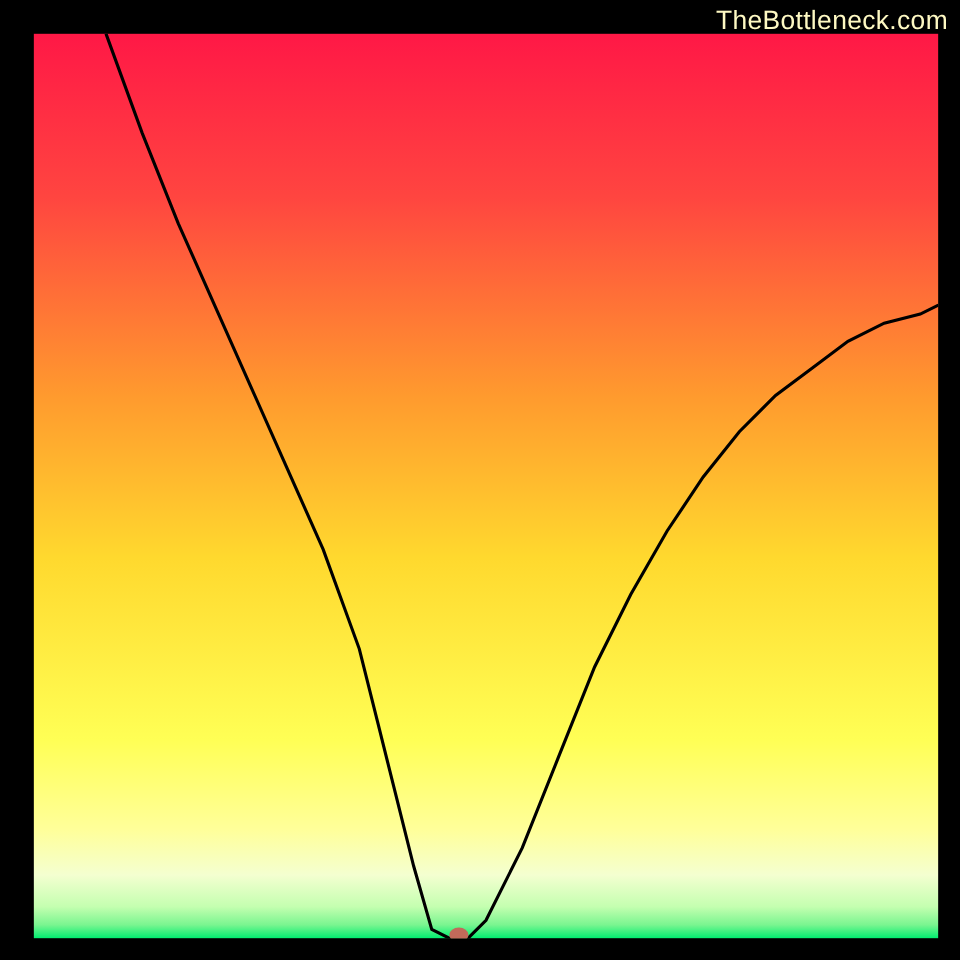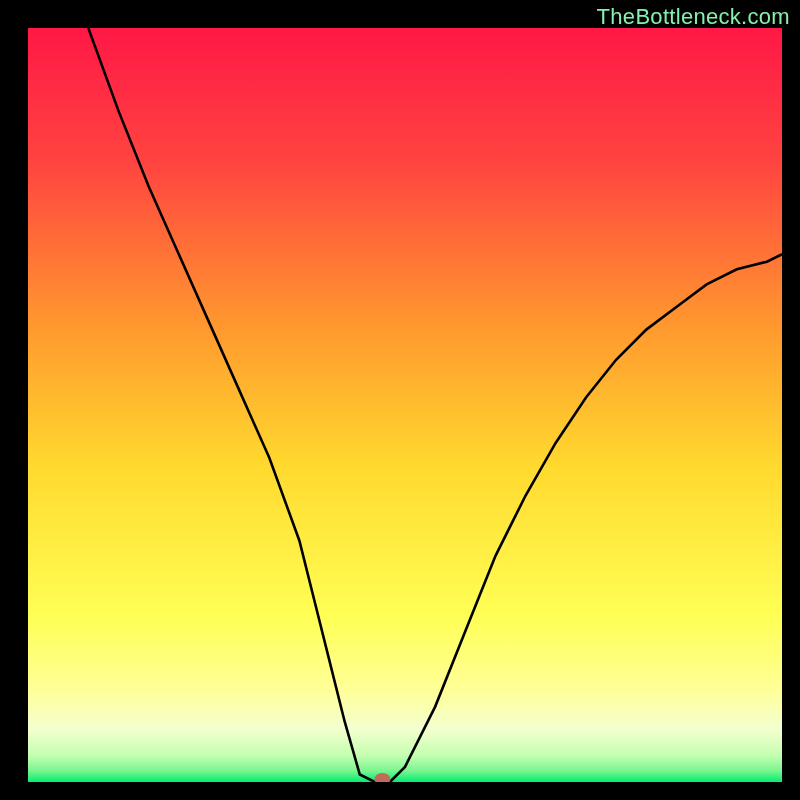--- a/index.html
+++ b/index.html
@@ -14,21 +14,21 @@
   .frame {
     position: relative;
     width: 800px;
     height: 800px;
     background: #000000;
   }
   .watermark {
     position: absolute;
     top: 4px;
     right: 10px;
-    color: #86efac;
+    color: #fef9c3;
     font-size: 22px;
     letter-spacing: 0.3px;
     font-weight: 500;
     z-index: 20;
   }
   svg.plot {
     position: absolute;
     left: 28px;
     top: 28px;
     width: 754px;

